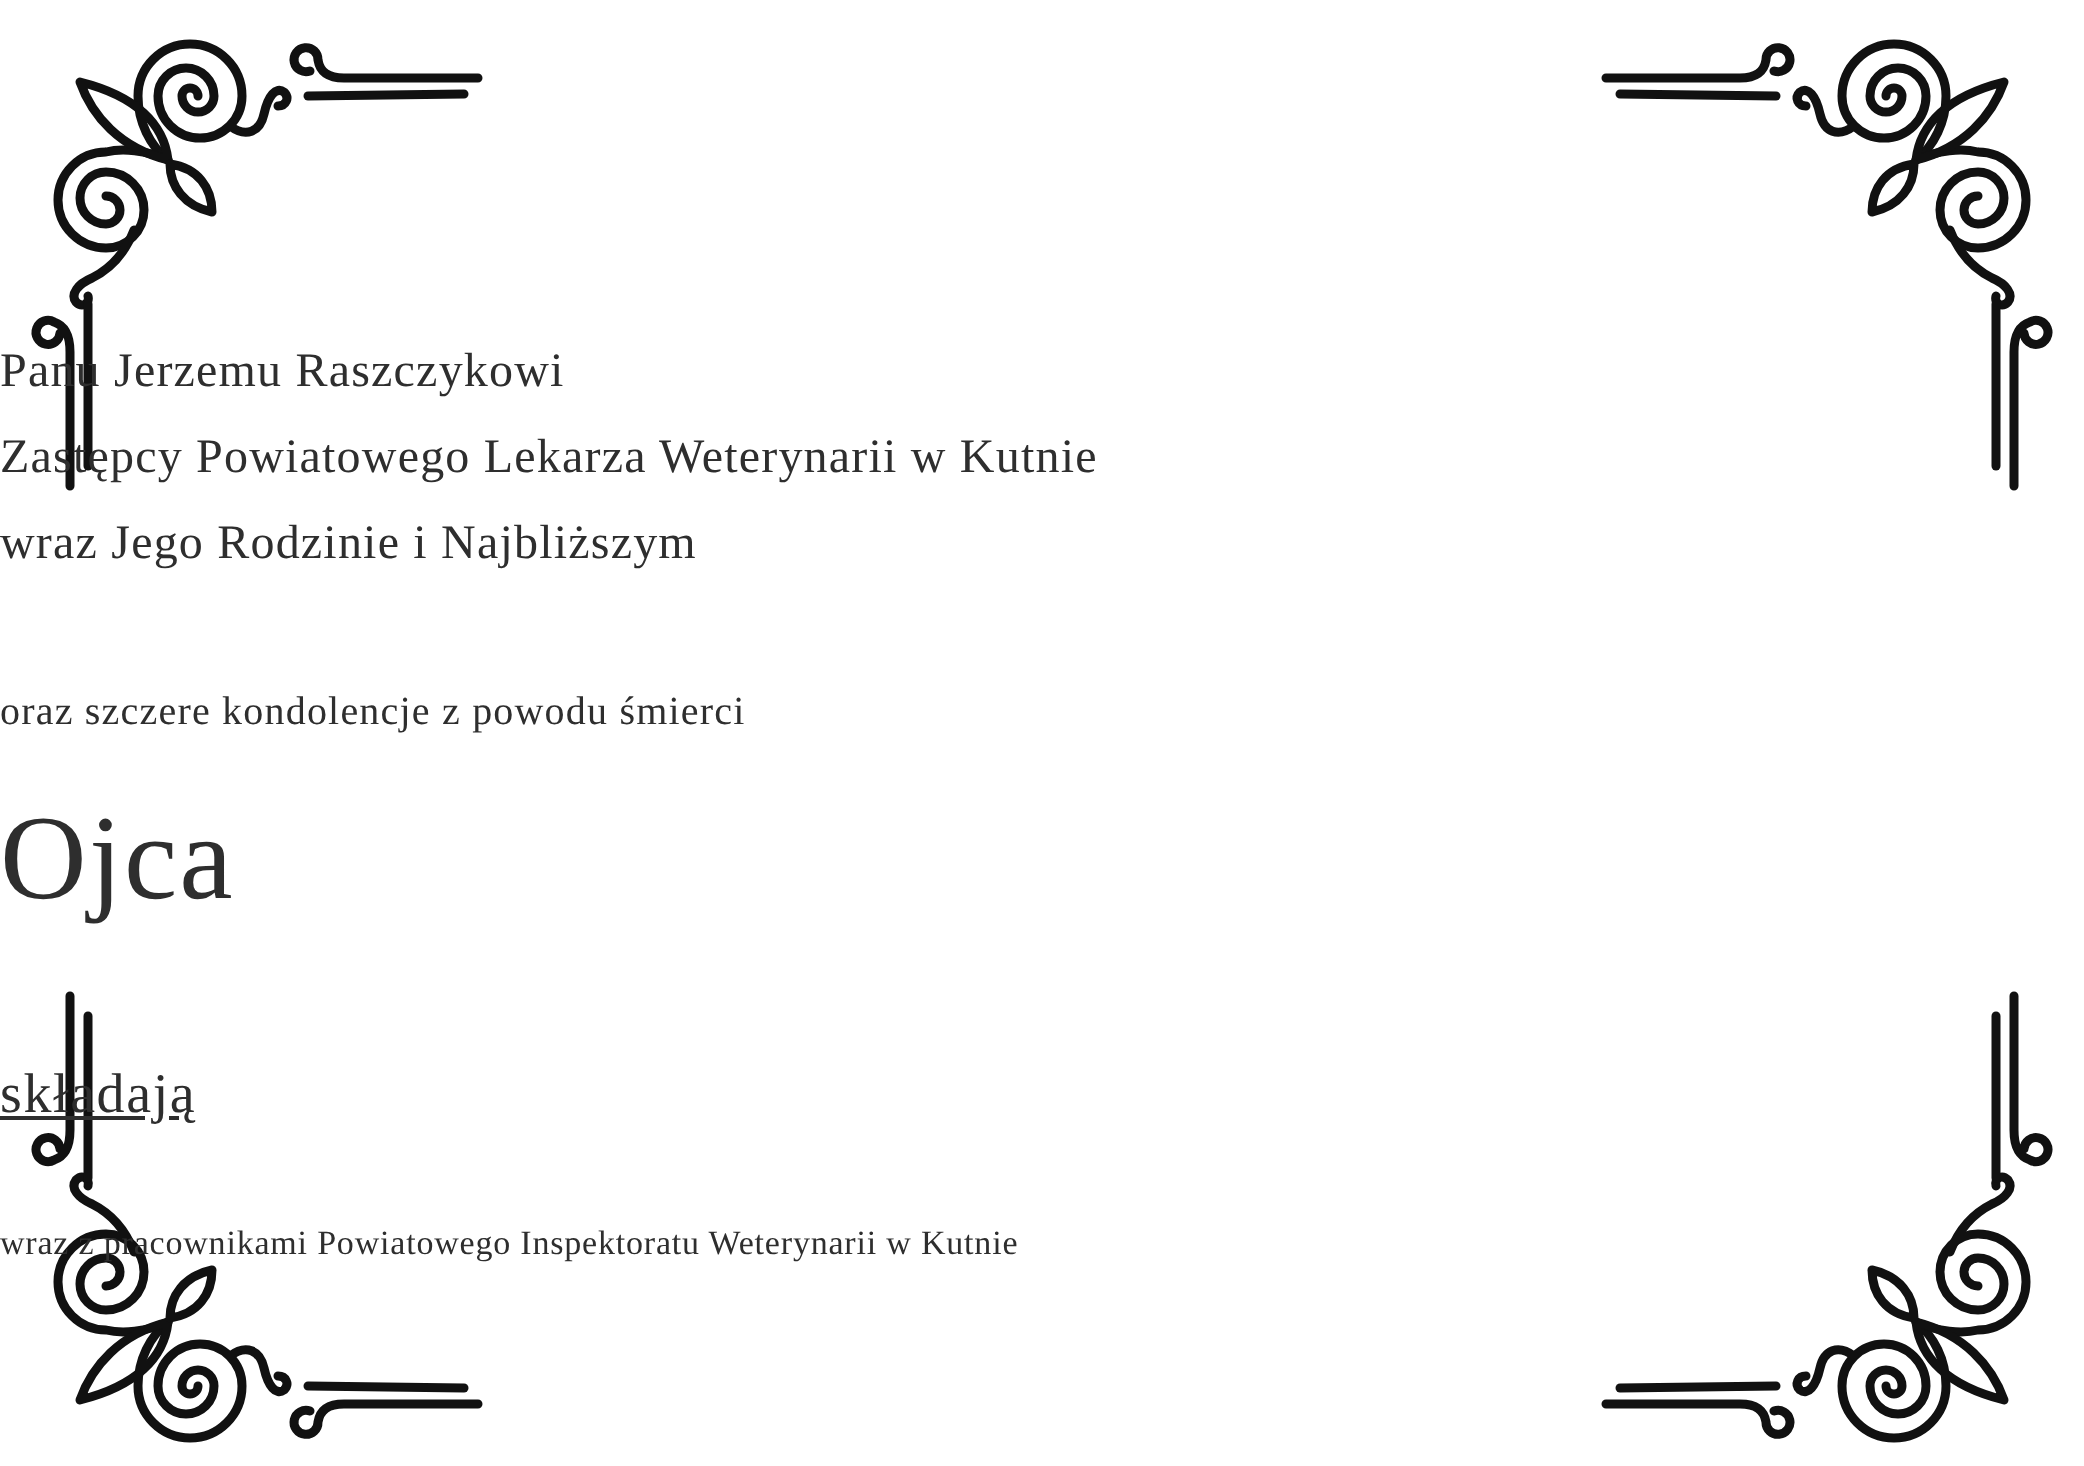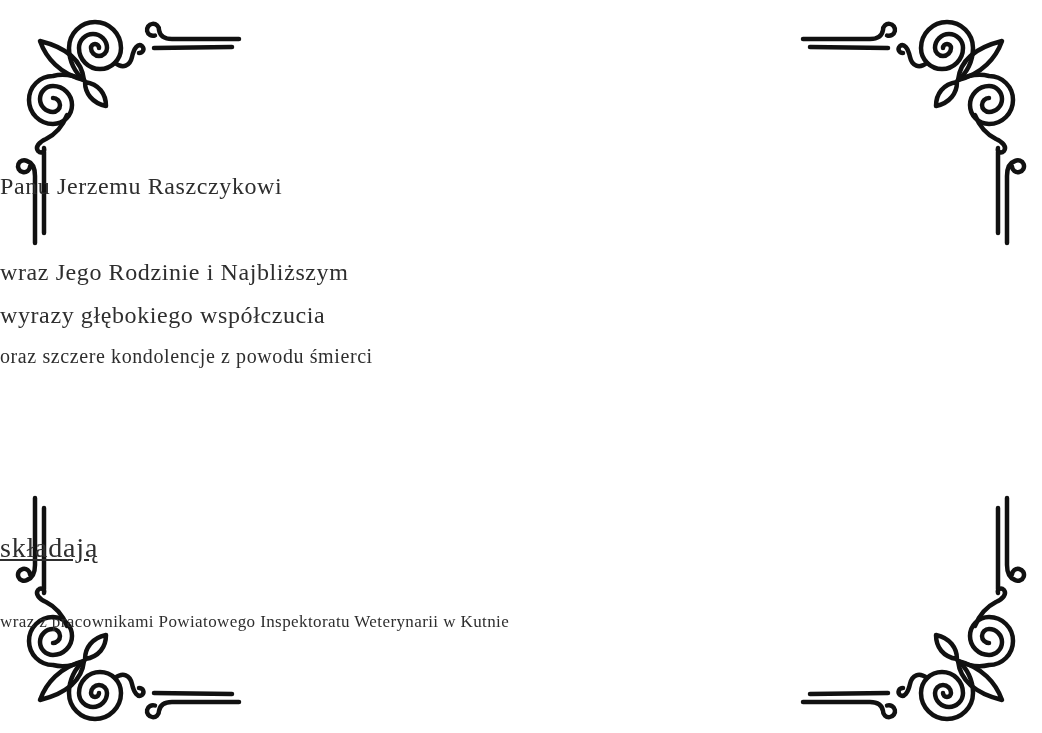--- a/index.html
+++ b/index.html
@@ -85,21 +85,22 @@
       <use href="#flourish"></use>
     </svg>
   <svg class="corner bl" viewBox="0 0 240 250" fill="none" stroke="#111111" stroke-width="4.5" stroke-linecap="round" stroke-linejoin="round">
       <use href="#flourish"></use>
     </svg>
   <svg class="corner br" viewBox="0 0 240 250" fill="none" stroke="#111111" stroke-width="4.5" stroke-linecap="round" stroke-linejoin="round">
       <use href="#flourish"></use>
     </svg>
 
   <div class="line l1">Panu Jerzemu Raszczykowi</div>
+  <div class="line l2">Zastępcy Powiatowego Lekarza Weterynarii w Kutnie</div>
   <div class="line l3">wraz Jego Rodzinie i Najbliższym</div>
-  <div class="line l4">wyrazy głębokiego współczucia</div>
   <div class="line l5">oraz szczere kondolencje z powodu śmierci</div>
 
+  <div class="line deceased">Ojca</div>
 
   <div class="line closing">składają</div>
   <div class="line sig2">wraz z pracownikami Powiatowego Inspektoratu Weterynarii w Kutnie</div>
 
 </div>
 
 </body></html>

